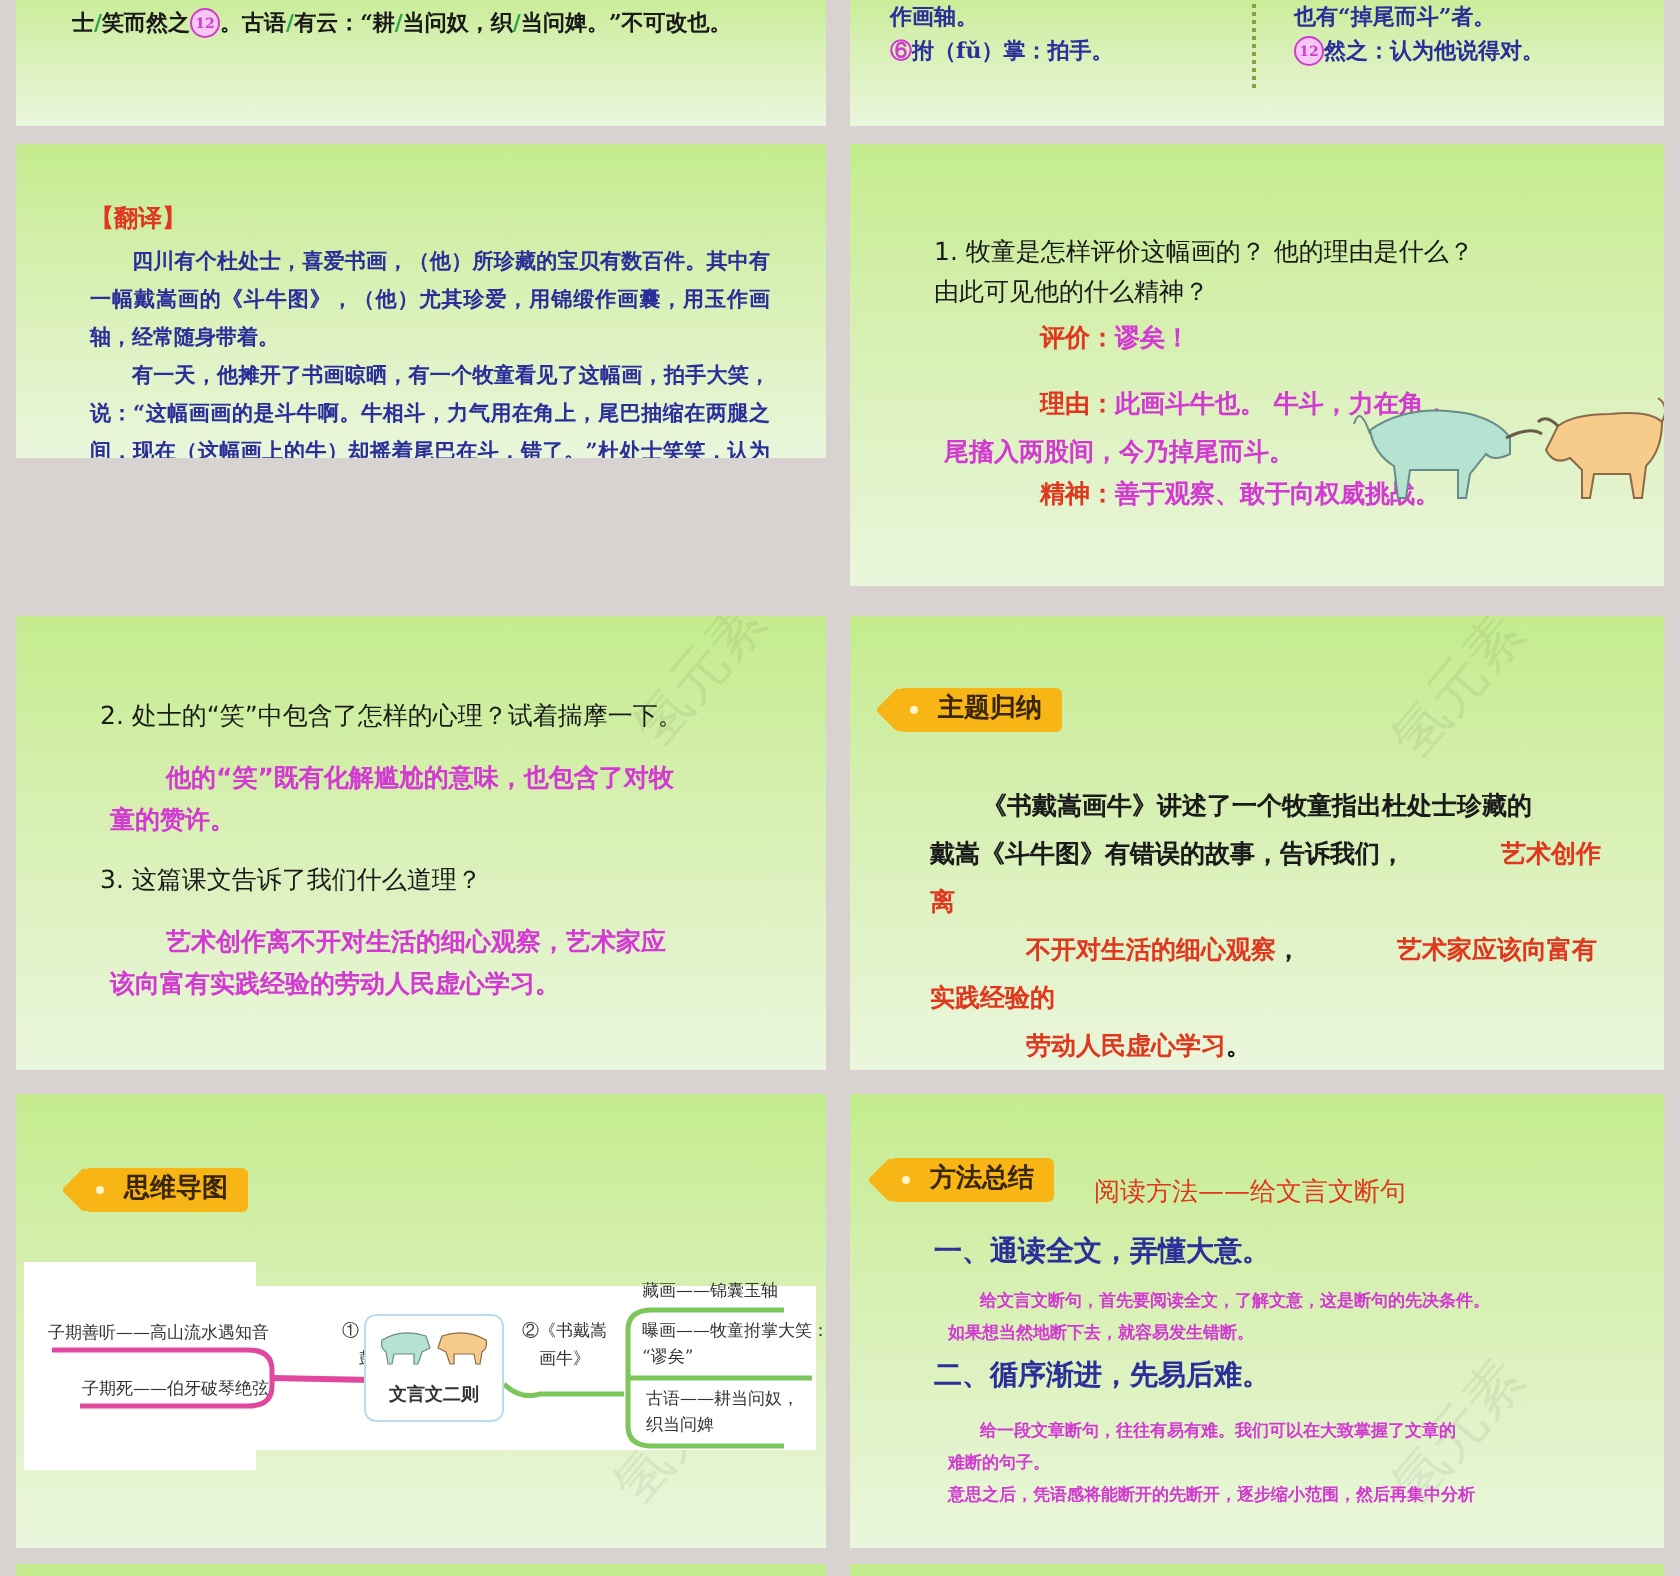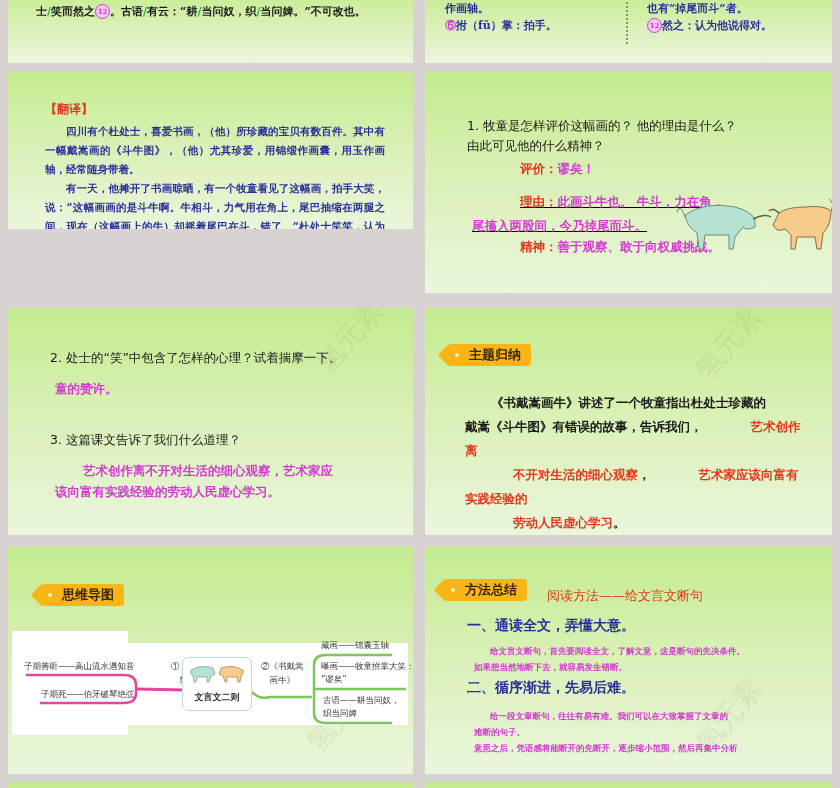--- a/index.html
+++ b/index.html
@@ -47,41 +47,42 @@
   <div class="abs serif navy" style="left:37px;top:50px;width:340px;font-size:10.5px;line-height:19px;font-weight:bold;text-indent:2em;text-align:justify;">四川有个杜处士，喜爱书画，（他）所珍藏的宝贝有数百件。其中有一幅戴嵩画的《斗牛图》，（他）尤其珍爱，用锦缎作画囊，用玉作画轴，经常随身带着。</div>
   <div class="abs serif navy" style="left:37px;top:107px;width:340px;font-size:10.5px;line-height:19px;font-weight:bold;text-indent:2em;text-align:justify;">有一天，他摊开了书画晾晒，有一个牧童看见了这幅画，拍手大笑，说：“这幅画画的是斗牛啊。牛相斗，力气用在角上，尾巴抽缩在两腿之间，现在（这幅画上的牛）却摇着尾巴在斗，错了。”杜处士笑笑，认为他说得对。古人有句话说：“耕种的事情应当去问农民，织布的事情应当去问婢女。”这个道理是不会改变的呀！</div>
 </div>
 
 <div class="slide" style="left:425px;top:72px;width:407px;height:221px;">
   <div class="abs black" style="left:42px;top:46px;font-size:12.5px;white-space:nowrap;">1. 牧童是怎样评价这幅画的？  他的理由是什么？</div>
   <div class="abs black" style="left:42px;top:66px;font-size:12.5px;">由此可见他的什么精神？</div>
   <div class="abs serif" style="left:47px;top:89px;font-size:12.5px;font-weight:bold;">
     <span class="red">评价：</span><span class="magenta">谬矣！</span>
   </div>
-  <div class="abs serif" style="left:47px;top:118px;font-size:12.5px;font-weight:bold;line-height:24px;text-decoration:underline;">
+  <div class="abs serif" style="left:47px;top:118px;font-size:12.5px;font-weight:bold;line-height:24px;">
     <div><span class="red">理由：</span><span class="magenta">此画斗牛也。 牛斗，力在角，</span></div>
     <div class="magenta">尾搐入两股间，今乃掉尾而斗。</div>
   </div>
   <div class="abs serif" style="left:47px;top:167px;font-size:12.5px;font-weight:bold;">
     <span class="red">精神：</span><span class="magenta">善于观察、敢于向权威挑战。</span>
   </div>
   <svg class="abs" style="left:250px;top:125px;" width="160" height="55" viewBox="0 0 160 55">
     <path d="M10 20 Q5 5 2 15" fill="none" stroke="#6a8a8a" stroke-width="1"></path>
     <path d="M10 18 Q30 4 60 10 Q75 14 80 22 L80 30 Q72 34 68 30 L60 40 L58 52 L54 52 L54 38 L30 38 L28 52 L24 52 L22 36 Q12 30 10 18 Z" fill="#b6e2d2" stroke="#6a8a8a" stroke-width="1"></path>
     <path d="M78 22 Q90 16 96 20" fill="none" stroke="#6a5a4a" stroke-width="1.5"></path>
     <path d="M156 14 Q160 6 154 2" fill="none" stroke="#8a6a4a" stroke-width="1"></path>
     <path d="M156 14 Q150 8 130 10 Q112 10 104 16 L98 28 Q102 36 110 32 L116 38 L116 52 L120 52 L122 40 L140 40 L142 52 L146 52 L148 36 Q156 28 156 14 Z" fill="#f7cc8a" stroke="#8a6a4a" stroke-width="1"></path>
     <path d="M104 16 Q98 10 94 14" fill="none" stroke="#6a5a4a" stroke-width="1.5"></path>
   </svg>
 </div>
 
 <div class="slide" style="left:8px;top:308px;width:405px;height:227px;">
   <div class="watermark" style="left:300px;top:10px;">氢元素</div>
   <div class="abs black" style="left:42px;top:42px;font-size:12.5px;white-space:nowrap;">2. 处士的“笑”中包含了怎样的心理？试着揣摩一下。</div>
   <div class="abs magenta" style="left:47px;top:70px;font-size:12.5px;font-weight:bold;line-height:21px;">
+    <div style="padding-left:28px;">他的“笑”既有化解尴尬的意味，也包含了对牧</div>
     <div>童的赞许。</div>
   </div>
   <div class="abs black" style="left:42px;top:124px;font-size:12.5px;">3. 这篇课文告诉了我们什么道理？</div>
   <div class="abs magenta" style="left:47px;top:152px;font-size:12.5px;font-weight:bold;line-height:21px;">
     <div style="padding-left:28px;">艺术创作离不开对生活的细心观察，艺术家应</div>
     <div>该向富有实践经验的劳动人民虚心学习。</div>
   </div>
 </div>
 
 <div class="slide" style="left:425px;top:308px;width:407px;height:227px;">

